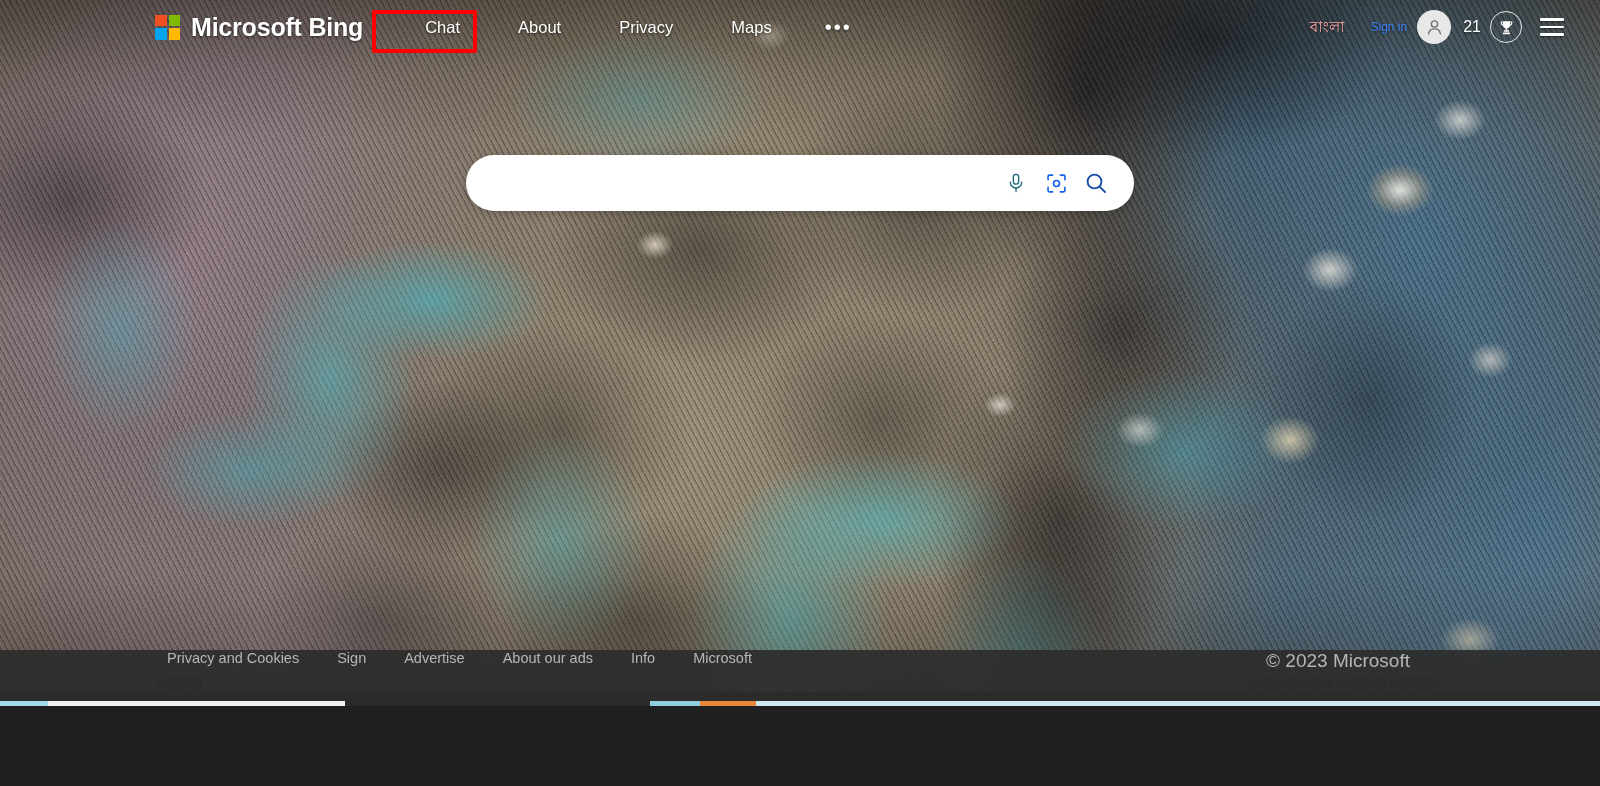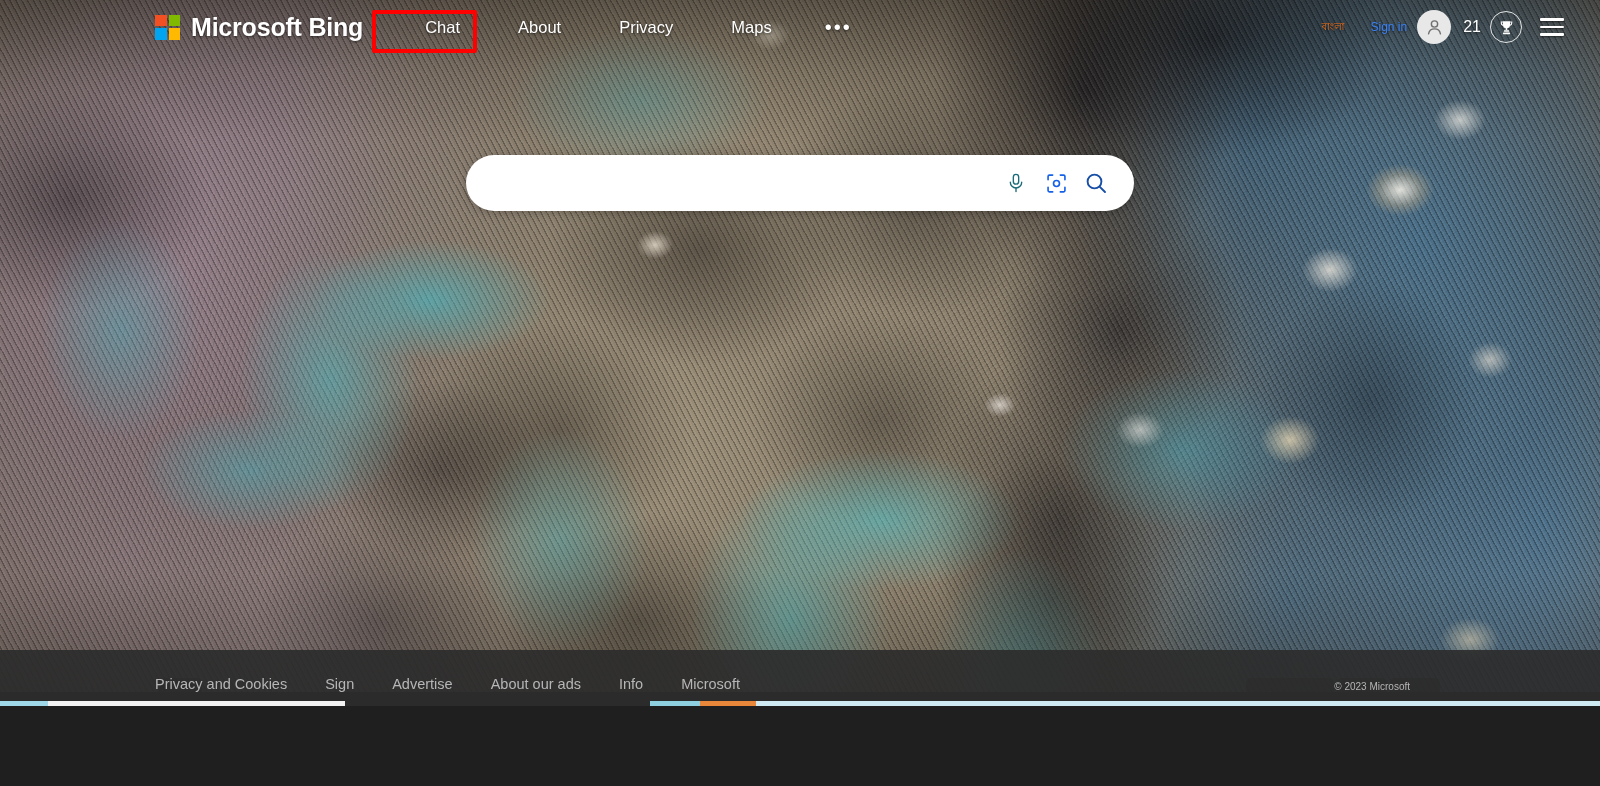--- a/index.html
+++ b/index.html
@@ -169,21 +169,21 @@
   #chat-highlight {
     position:absolute; left:372px; top:10px; width:105px; height:43px;
     border:4px solid #ff0000; border-radius:2px;
     z-index:30; pointer-events:none;
   }
 
   .header-right {
     margin-left:auto; display:flex; align-items:center; margin-right:20px; gap:0;
   }
   .lang {
-    color:#f97316; font-size:10px; padding:0 14px;
+    color:#fca5a5; font-size:15px; padding:0 14px;
     text-shadow:0 1px 3px rgba(0,0,0,.6); cursor:pointer; white-space:nowrap;
   }
   .signin {
     color:#3b82f6; font-size:12px; padding:0 10px 0 12px;
     text-shadow:0 1px 3px rgba(0,0,0,.6); cursor:pointer; white-space:nowrap;
   }
   .avatar {
     width:34px; height:34px; border-radius:50%;
     background:#e8e8e8; display:flex; align-items:center; justify-content:center;
     cursor:pointer; margin-right:12px;
@@ -250,32 +250,33 @@
     cursor:pointer; color:#fff;
   }
   #info-btn { padding:0 20px 0 16px; gap:9px; }
   #info-btn span { font-size:15.5px; }
   .arrow-btn { width:50px; }
 
   
   #footer {
     position:absolute; left:0; right:0; bottom:14px; height:42px;
     background:rgba(45,45,45,.92);
-    display:flex; align-items:flex-end;
+    display:flex; align-items:flex-start;
     z-index:18;
+    padding-left:12px;
   }
   .flinks { display:flex; align-items:center; margin-left:155px; }
   .flink {
     color:#b6b6b6; font-size:14.5px; text-decoration:none;
     padding:0 19px; cursor:pointer; white-space:nowrap;
   }
   .flink:first-child { padding-left:0; }
   .copyright {
     margin-left:auto; margin-right:190px;
-    color:#b6b6b6; font-size:10px; white-space:nowrap;
+    color:#b6b6b6; font-size:19px; white-space:nowrap;
   }
 
   
   #bottomstrip {
     position:absolute; left:0; right:0; bottom:0; height:14px;
     background:#2b2b2b; z-index:25;
     display:flex; align-items:flex-end;
   }
   #striprow { display:flex; width:100%; height:5px; }
   .seg { height:100%; }

